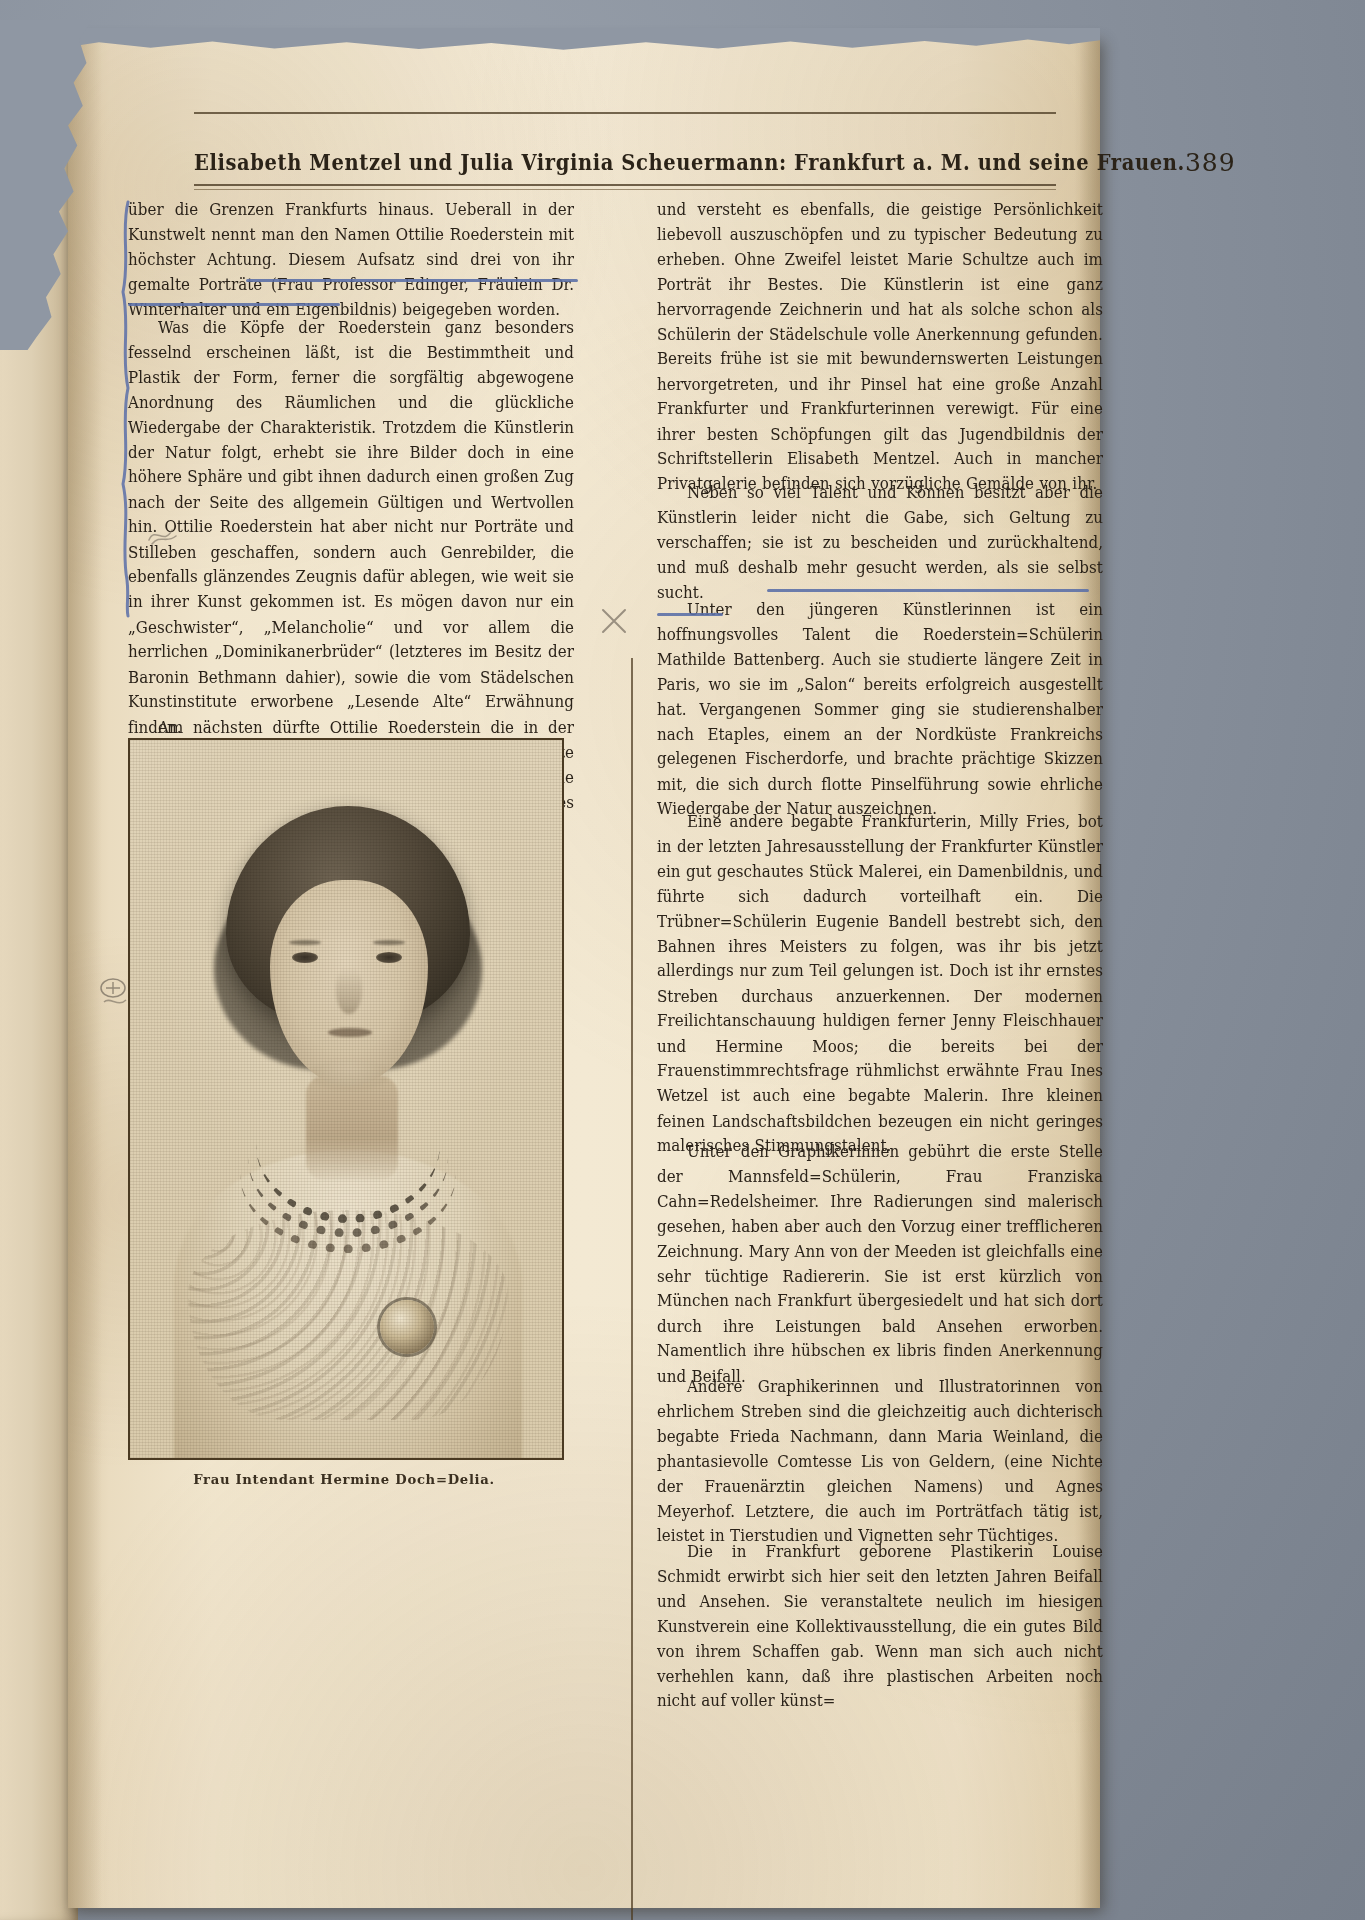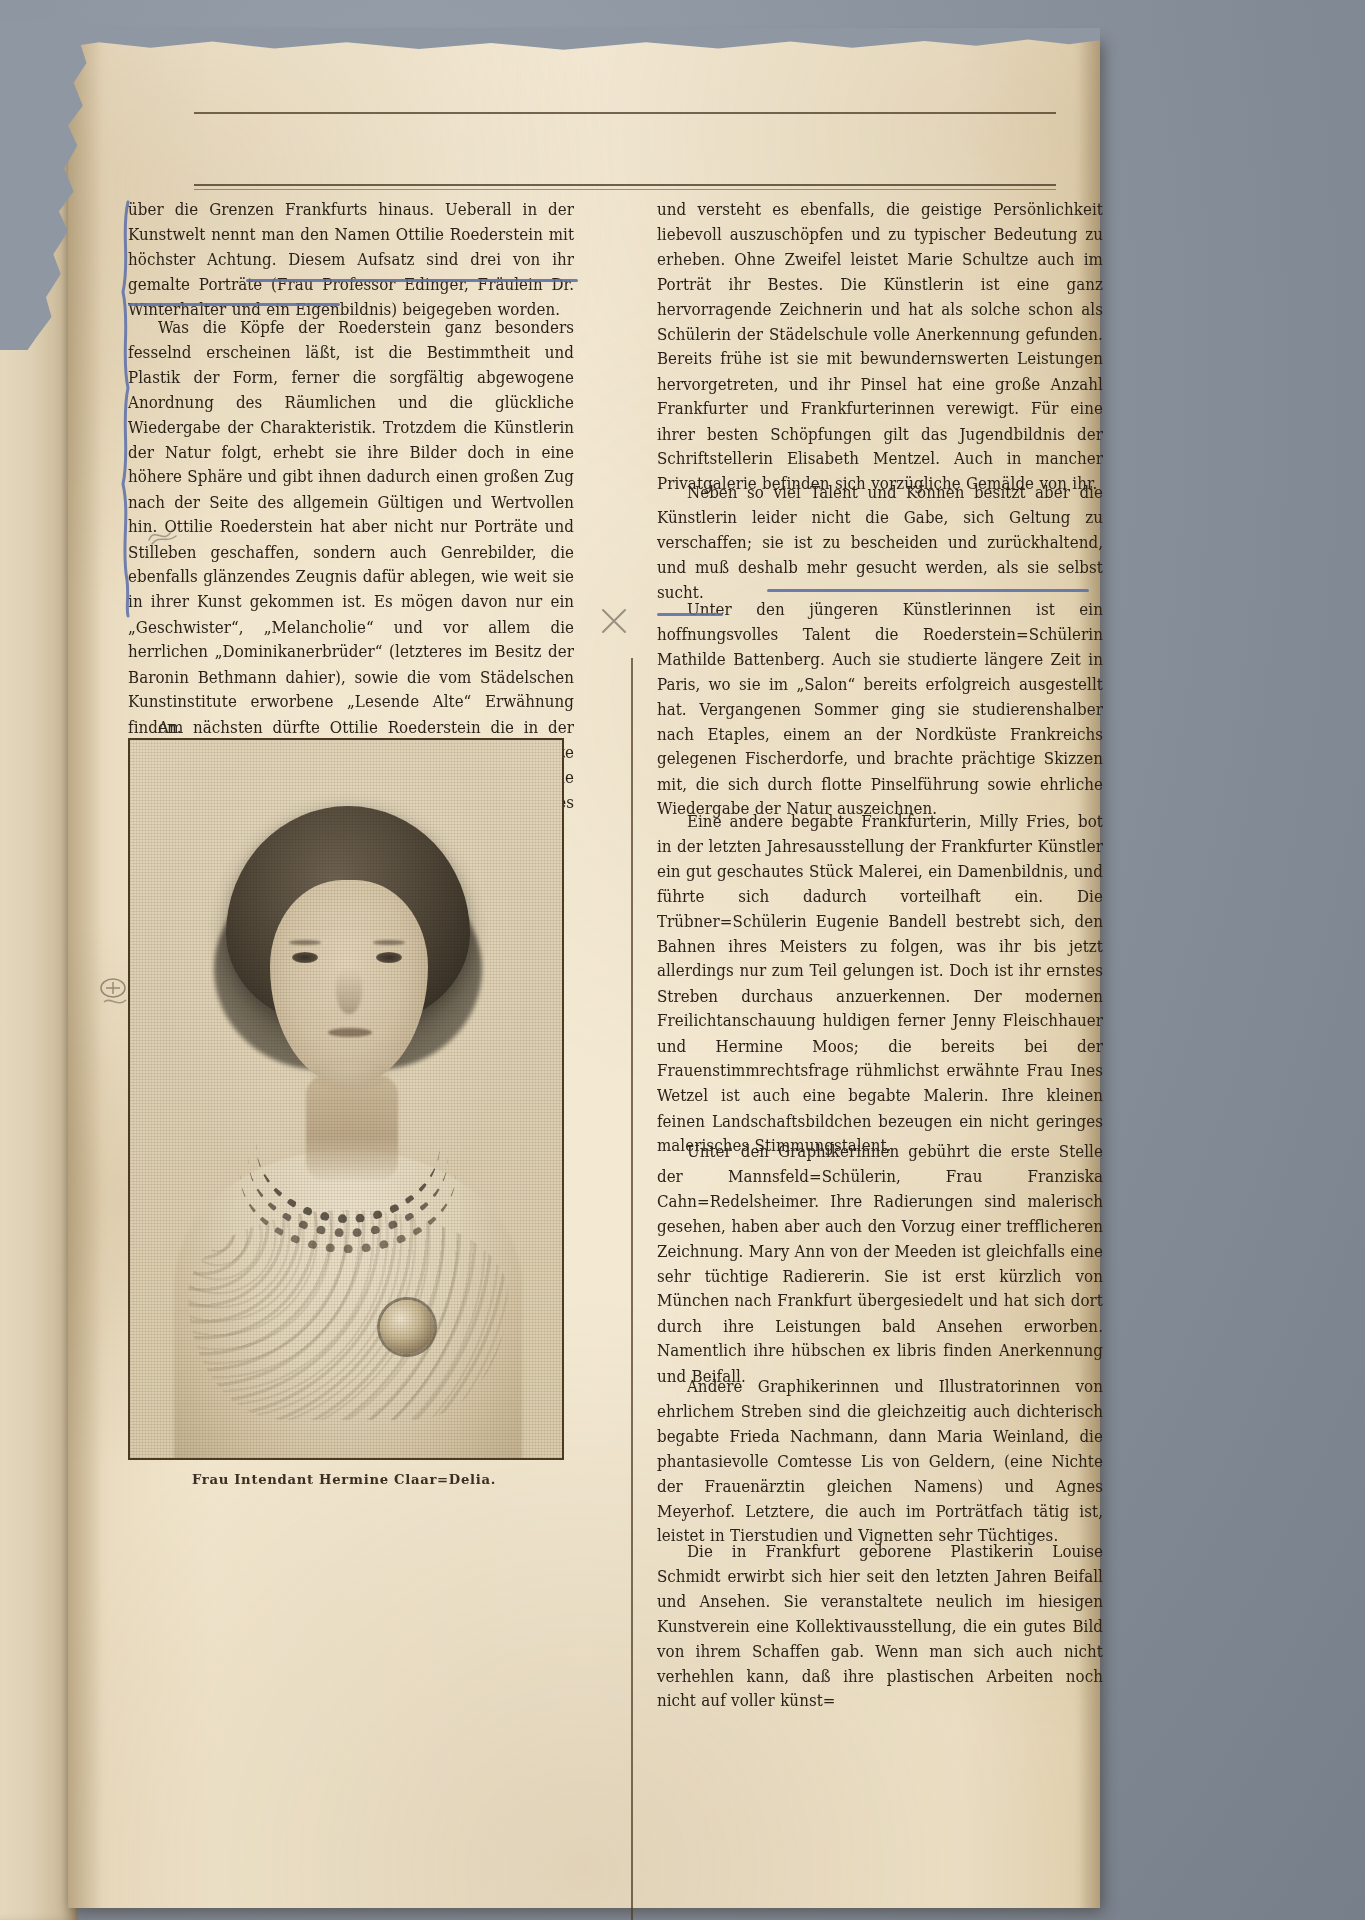--- a/index.html
+++ b/index.html
@@ -382,20 +382,24 @@
 
 <div class="page-sheet">
 
   <div class="edge-shade-left"></div>
   <div class="edge-shade-right"></div>
 
   <div class="header-rules" style="top:74px">
     <div class="rule-top"></div>
   </div>
 
+  <div class="running-head">
+    <span class="head-title">Elisabeth Mentzel und Julia Virginia Scheuermann: Frankfurt a. M. und seine Frauen.</span>
+    <span class="head-pageno">389</span>
+  </div>
 
   <div class="header-rules" style="top:146px">
     <div class="rule-bot-a"></div>
     <div class="rule-bot-b"></div>
   </div>
 
   <div class="columns">
 
     <div class="col col-left">
 
@@ -440,21 +444,21 @@
           <div class="pt-brooch"></div>
         </div>
       </div>
 
       <svg class="ann" style="left:-34px; top:778px; width:40px; height:44px;" viewBox="0 0 40 44">
         <ellipse cx="19" cy="12" rx="12" ry="9" fill="none" stroke="#5c5449" stroke-width="1.5" opacity="0.6"></ellipse>
         <path d="M12 12 L26 12 M19 6 L19 18" stroke="#5c5449" stroke-width="1.4" opacity="0.6"></path>
         <path d="M10 26 C 16 20, 24 32, 32 24" fill="none" stroke="#5c5449" stroke-width="1.5" opacity="0.5"></path>
       </svg>
 
-      <div class="plate-caption">Frau Intendant Hermine Claar=Delia.</div>
+      <div class="plate-caption">Frau Intendant Hermine Doch=Delia.</div>
     </div>
 
     <div class="col-rule"></div>
 
     <div class="col col-right">
 
       <p class="body">und versteht es ebenfalls, die geistige Persönlichkeit liebevoll auszuschöpfen und zu typischer Bedeutung zu erheben. Ohne Zweifel leistet Marie Schultze auch im Porträt ihr Bestes. Die Künstlerin ist eine ganz hervorragende Zeichnerin und hat als solche schon als Schülerin der Städelschule volle Anerkennung gefunden. Bereits frühe ist sie mit bewundernswerten Leistungen hervorgetreten, und ihr Pinsel hat eine große Anzahl Frankfurter und Frankfurterinnen verewigt. Für eine ihrer besten Schöpfungen gilt das Jugendbildnis der Schriftstellerin Elisabeth Mentzel. Auch in mancher Privatgalerie befinden sich vorzügliche Gemälde von ihr.</p>
       <p class="body indent">Neben so viel Talent und Können besitzt aber die Künstlerin leider nicht die Gabe, sich Geltung zu verschaffen; sie ist zu bescheiden und zurückhaltend, und muß deshalb mehr gesucht werden, als sie selbst sucht.</p>
       <p class="body indent">Unter den jüngeren Künstlerinnen ist ein hoffnungsvolles Talent die Roederstein=Schülerin Mathilde Battenberg. Auch sie studierte längere Zeit in Paris, wo sie im „Salon“ bereits erfolgreich ausgestellt hat. Vergangenen Sommer ging sie studierenshalber nach Etaples, einem an der Nordküste Frankreichs gelegenen Fischerdorfe, und brachte prächtige Skizzen mit, die sich durch flotte Pinselführung sowie ehrliche Wiedergabe der Natur auszeichnen.</p>
       <p class="body indent">Eine andere begabte Frankfurterin, Milly Fries, bot in der letzten Jahresausstellung der Frankfurter Künstler ein gut geschautes Stück Malerei, ein Damenbildnis, und führte sich dadurch vorteilhaft ein. Die Trübner=Schülerin Eugenie Bandell bestrebt sich, den Bahnen ihres Meisters zu folgen, was ihr bis jetzt allerdings nur zum Teil gelungen ist. Doch ist ihr ernstes Streben durchaus anzuerkennen. Der modernen Freilichtanschauung huldigen ferner Jenny Fleischhauer und Hermine Moos; die bereits bei der Frauenstimmrechtsfrage rühmlichst erwähnte Frau Ines Wetzel ist auch eine begabte Malerin. Ihre kleinen feinen Landschaftsbildchen bezeugen ein nicht geringes malerisches Stimmungstalent.</p>

